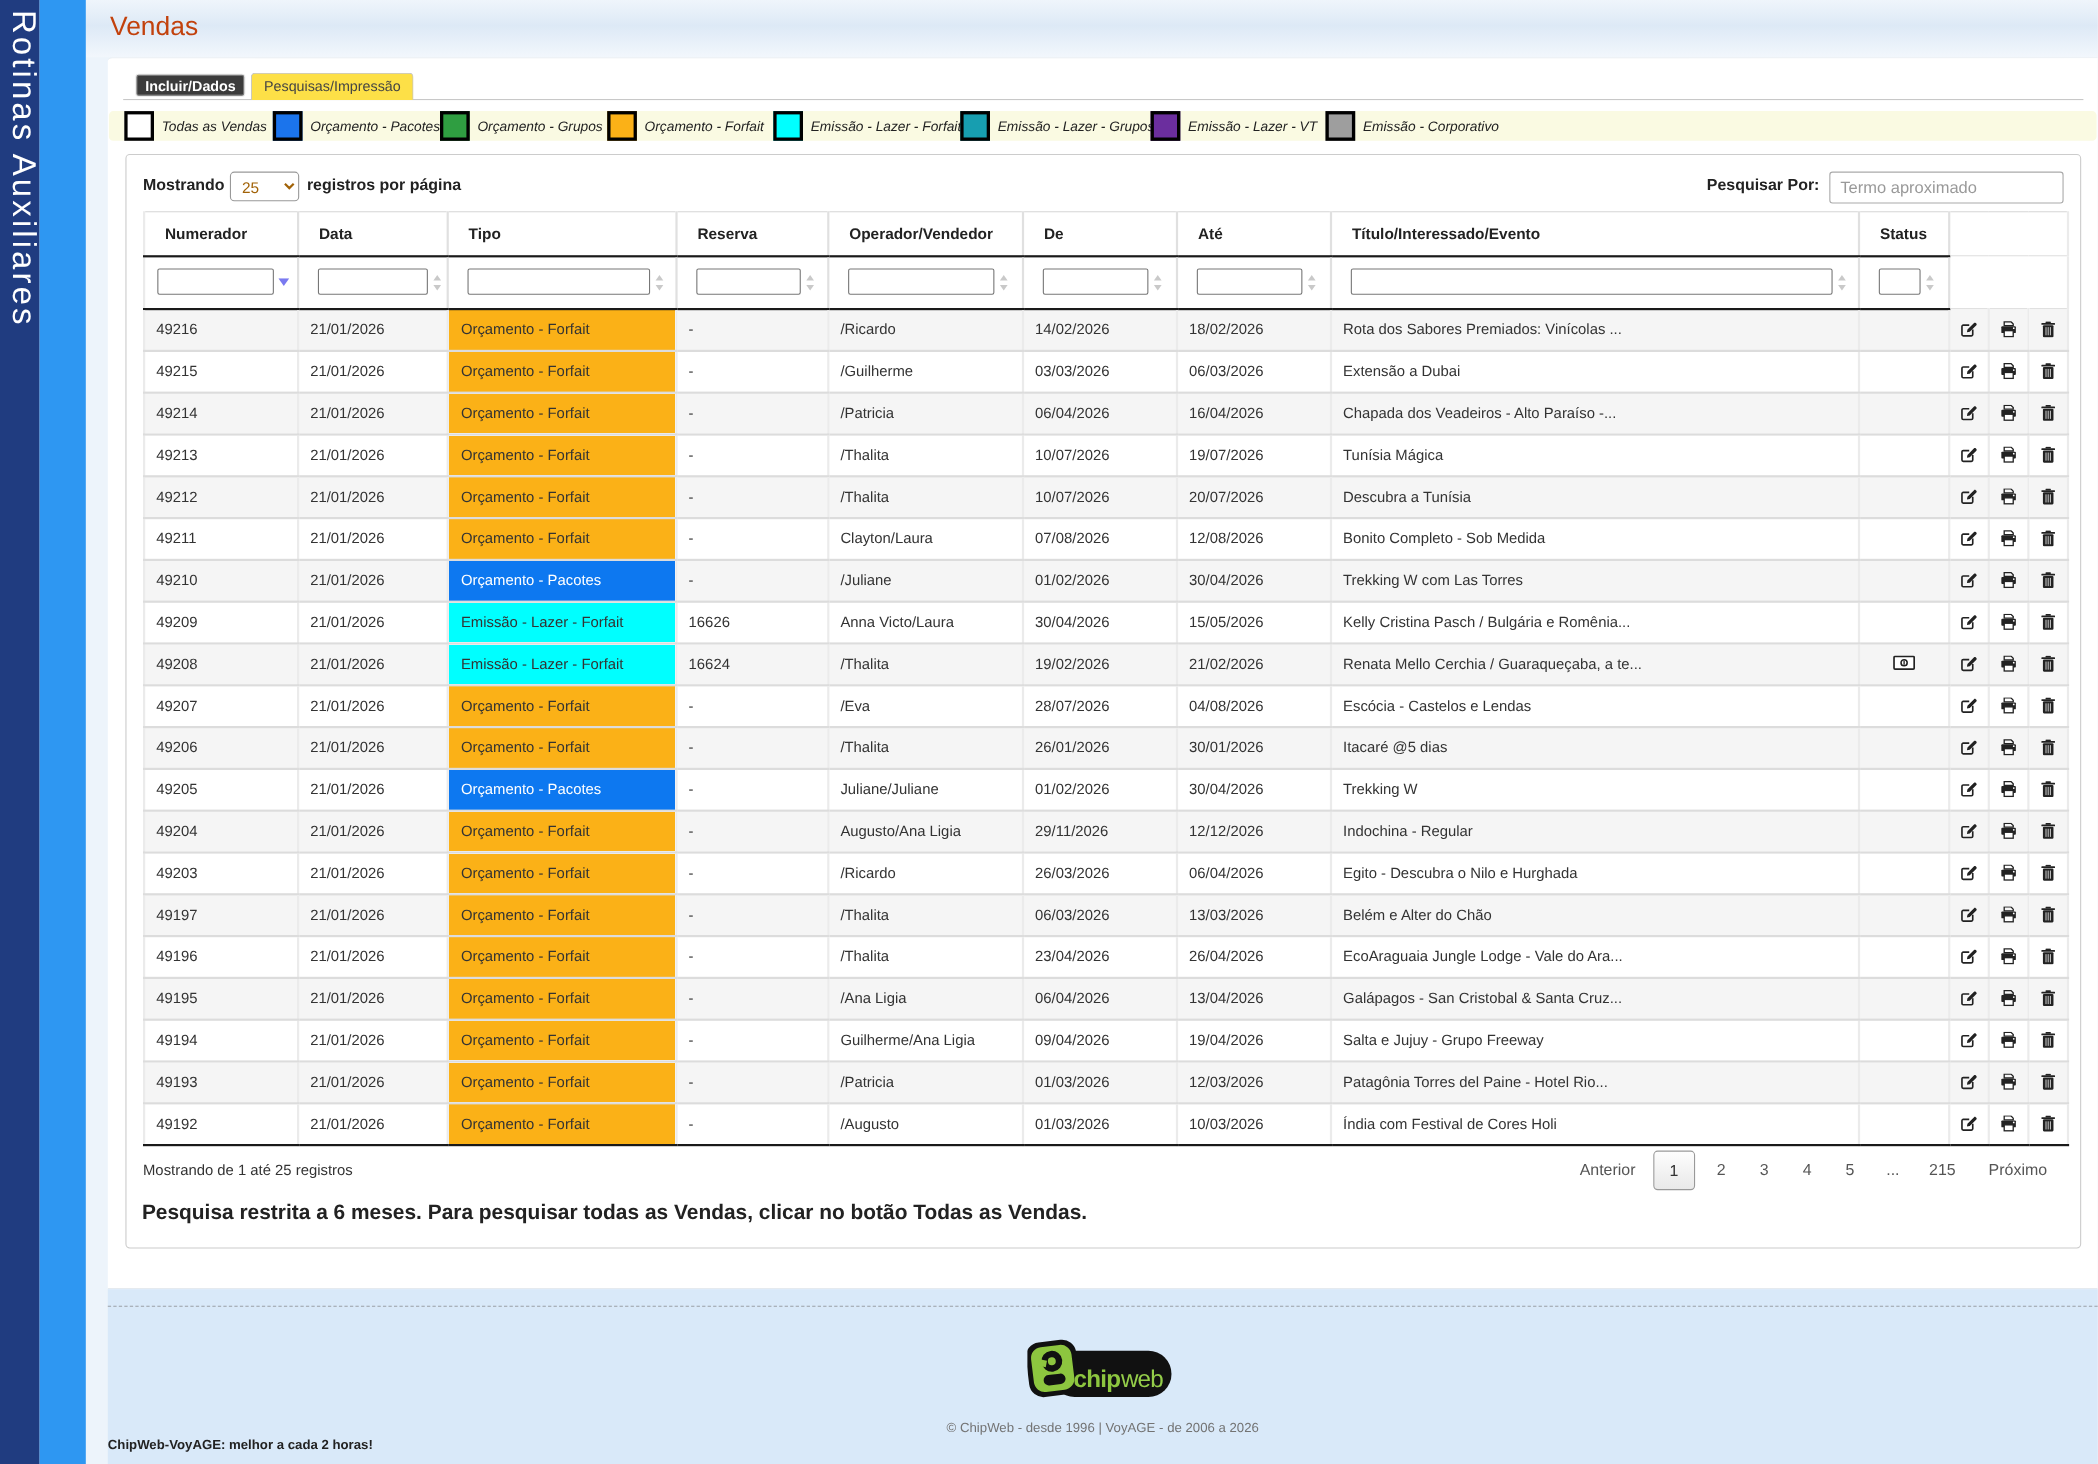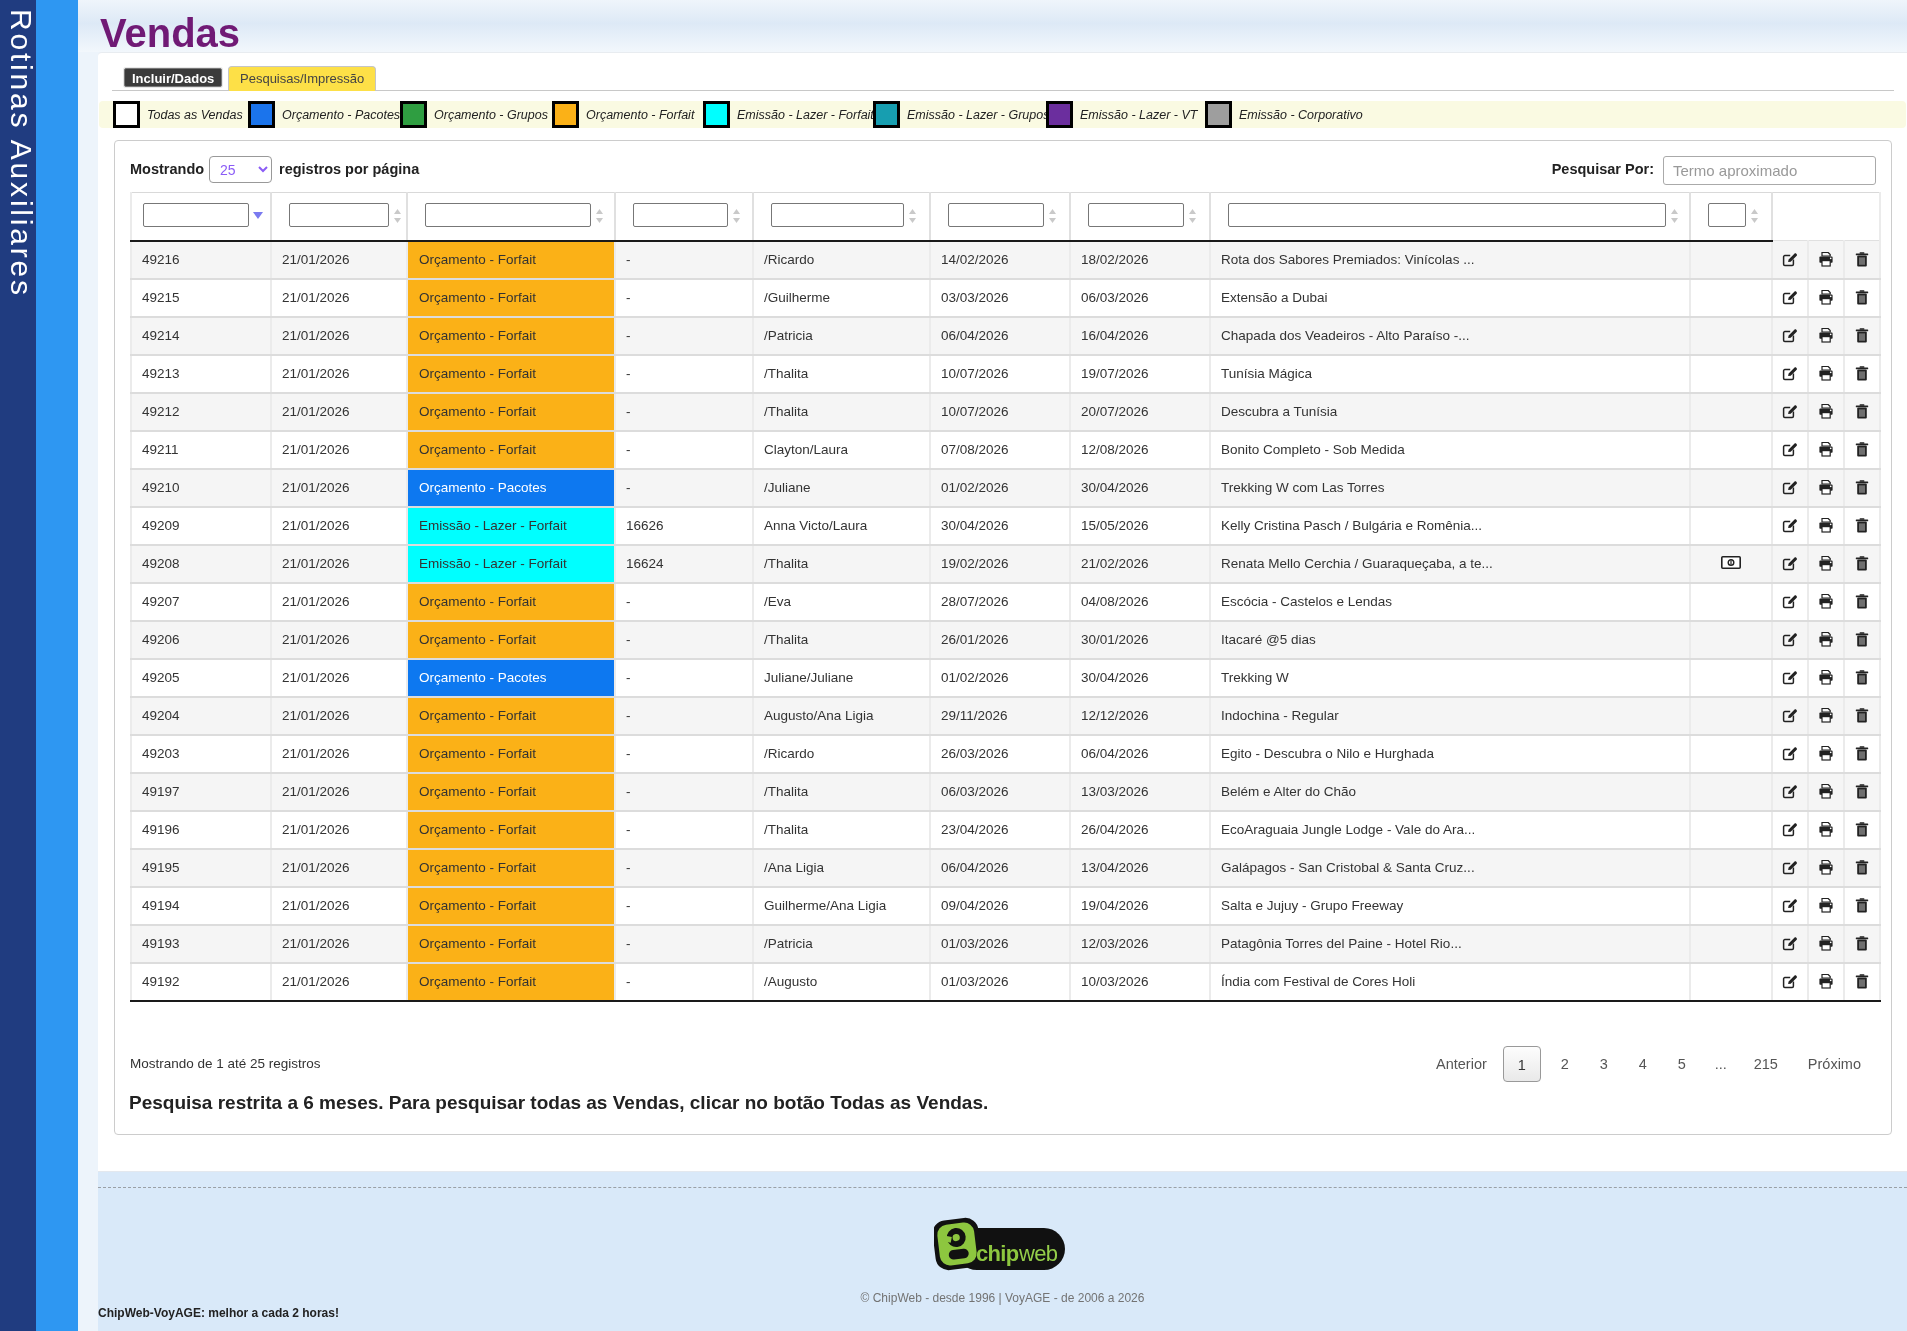--- a/index.html
+++ b/index.html
@@ -1,33 +1,33 @@
 <!DOCTYPE html>
 <html><head><meta charset="utf-8">
 <style>
 * { margin:0; padding:0; box-sizing:border-box; }
 html,body { width:1907px; height:1331px; overflow:hidden; font-family:"Liberation Sans",sans-serif; background:#edf4fb; }
 .sb1 { position:absolute; left:0; top:0; width:36px; height:1331px; background:#203c80; z-index:5; }
 .sb1 span { writing-mode:vertical-rl; color:#fff; font-size:30px; position:absolute; left:4px; top:9px; letter-spacing:2.8px; }
 .sb2 { position:absolute; left:36px; top:0; width:42px; height:1331px; background:#2e97f2; z-index:5; }
 .topband { position:absolute; left:78px; top:0; width:1829px; height:52px; background:linear-gradient(180deg,#eff5fb 0%,#dde9f6 45%,#f2f7fc 100%); }
-h1 { position:absolute; left:100px; top:11px; font-size:40px; font-weight:bold; color:#701a75; }
+h1 { position:absolute; left:100px; top:11px; font-size:24px; font-weight:normal; color:#c2410c; }
 .card { position:absolute; left:98px; top:52px; width:1809px; height:1120px; background:#fff; border-top:1px solid #e8ecf0; border-bottom:1px solid #e3e8ee; border-radius:4px 0 0 0; }
 .tabline { position:absolute; left:112px; top:90px; width:1782px; height:0; border-top:1px solid #c8c8c8; }
 .tab1 { position:absolute; left:124px; top:68px; height:19px; background:#3b3b3b; color:#fff; font-weight:bold; font-size:13px; line-height:19px; padding:0 7px; border:1px solid #777; border-radius:2px; z-index:2; box-shadow:0 0 0 1px #e8e8e8; }
 .tab2 { position:absolute; left:228px; top:66px; height:25px; background:#fde047; color:#444; font-size:13px; line-height:24px; padding:0 11px; border:1px solid #c5c5c5; border-bottom:none; border-radius:4px 4px 0 0; z-index:2; }
 .legend { position:absolute; left:99px; top:101px; width:1807px; height:27px; background:#fafae2; border-radius:4px;font-style:italic; }
 .litem { position:absolute; top:0; height:27px; display:flex; align-items:center; }
 .lsq { width:27px; height:27px; border:3px solid #000; display:inline-block; }
 .ltx { font-size:12.5px; color:#222; margin-left:7px; white-space:nowrap; }
 .box { position:absolute; left:114px; top:140px; width:1778px; height:995px; border:1px solid #ccc; border-radius:4px; background:#fff; }
 .ctl { position:absolute; left:130px; top:156px; width:1746px; height:28px; }
 .lab { font-size:14.5px; font-weight:bold; color:#222; }
 .mostr { position:absolute; left:0; top:5px; }
-select { position:absolute; left:79px; top:0; width:63px; height:27px; font-size:14px; border:1px solid #999; border-radius:4px; background:#fff; padding-left:6px; color:#8b5cf6; }
+select { position:absolute; left:79px; top:0; width:63px; height:27px; font-size:14px; border:1px solid #999; border-radius:4px; background:#fff; padding-left:6px; color:#a16207; }
 .rpp { position:absolute; left:149px; top:5px; }
 .pesq { position:absolute; right:222px; top:5px; }
 .srch { position:absolute; right:0; top:0; width:213px; height:29px; border:1px solid #aaa; border-radius:3px; font-size:15px; color:#999; padding-left:9px; background:#fff; }
 .srch::placeholder { color:#999; opacity:1; }
 table { position:absolute; left:130px; top:192px; width:1749px; border-collapse:collapse; table-layout:fixed; border-top:1px solid #d9d9d9; }
 col.c1{width:140px} col.c2{width:136px} col.c3{width:208px} col.c4{width:138px} col.c5{width:177px}
 col.c6{width:140px} col.c7{width:140px} col.c8{width:480px} col.c9{width:82px} col.ca{width:36px} col.cb{width:36px} col.cc{width:36px}
 thead th { height:40px; font-size:14px; font-weight:bold; color:#222; text-align:left; padding-left:18px; border-bottom:2px solid #1a1a1a; border-right:2px solid #e0e0e0; background:#fff; }
 thead th.noline { border-bottom:1px solid #e0e0e0; border-right:2px solid #ebebeb; }
 th:first-child, td:first-child { border-left:2px solid #ebebeb; } td.f { height:48px; border-bottom:2px solid #1a1a1a; border-right:2px solid #e0e0e0; padding-left:17px; background:#fff; white-space:nowrap; } td.f0 { padding-left:11px; }
@@ -122,20 +122,32 @@
       <col class="c6">
       <col class="c7">
       <col class="c8">
       <col class="c9">
       <col class="ca">
       <col class="cb">
       <col class="cc">
     </colgroup>
 <thead>
 <tr>
+        <th>Numerador</th>
+        <th>Data</th>
+        <th>Tipo</th>
+        <th>Reserva</th>
+        <th>Operador/Vendedor</th>
+        <th>De</th>
+        <th>Até</th>
+        <th>Título/Interessado/Evento</th>
+        <th>Status</th>
+        <th class="noline" colspan="3"></th>
+      </tr>
+<tr>
         <td class="f f0"><input style="width: 106px;"><span class="tri"><svg width="10" height="8" viewBox="0 0 10 8">
               <path d="M0 0 H10 L5 7 Z" fill="#7a7af0"></path>
             </svg></span></td>
         <td class="f"><input style="width: 100px;"><span class="spin"><svg width="9" height="16" viewBox="0 0 9 16">
               <path d="M4.5 1 L8 6 H1 Z" fill="#c9c9c9"></path>
               <path d="M4.5 15 L1 10 H8 Z" fill="#c9c9c9"></path>
             </svg></span></td>
         <td class="f"><input style="width: 166px;"><span class="spin"><svg width="9" height="16" viewBox="0 0 9 16">
               <path d="M4.5 1 L8 6 H1 Z" fill="#c9c9c9"></path>
               <path d="M4.5 15 L1 10 H8 Z" fill="#c9c9c9"></path>

